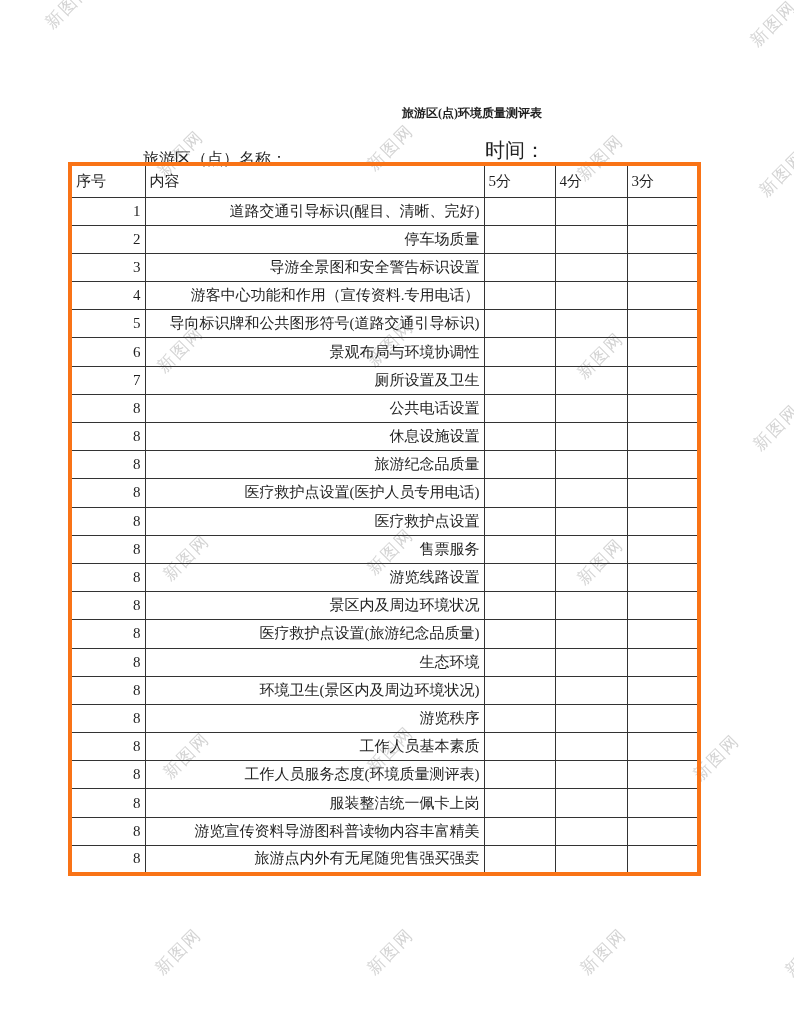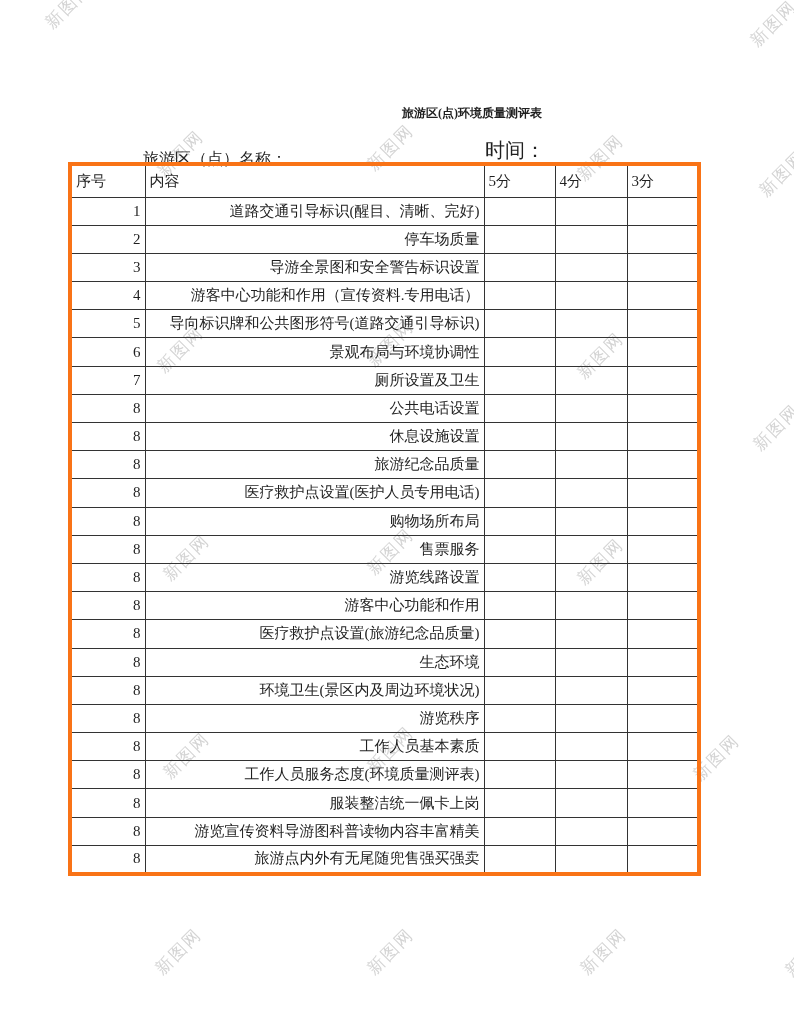--- a/index.html
+++ b/index.html
@@ -195,42 +195,42 @@
         </tr>
         <tr>
           <td class="col-no">8</td>
           <td class="col-content">医疗救护点设置(医护人员专用电话)</td>
           <td></td>
           <td></td>
           <td></td>
         </tr>
         <tr>
           <td class="col-no">8</td>
-          <td class="col-content">购物场所布局</td>
+          <td class="col-content">医疗救护点设置</td>
           <td></td>
           <td></td>
           <td></td>
         </tr>
         <tr>
           <td class="col-no">8</td>
           <td class="col-content">售票服务</td>
           <td></td>
           <td></td>
           <td></td>
         </tr>
         <tr>
           <td class="col-no">8</td>
           <td class="col-content">游览线路设置</td>
           <td></td>
           <td></td>
           <td></td>
         </tr>
         <tr>
           <td class="col-no">8</td>
-          <td class="col-content">游客中心功能和作用</td>
+          <td class="col-content">景区内及周边环境状况</td>
           <td></td>
           <td></td>
           <td></td>
         </tr>
         <tr>
           <td class="col-no">8</td>
           <td class="col-content">医疗救护点设置(旅游纪念品质量)</td>
           <td></td>
           <td></td>
           <td></td>

